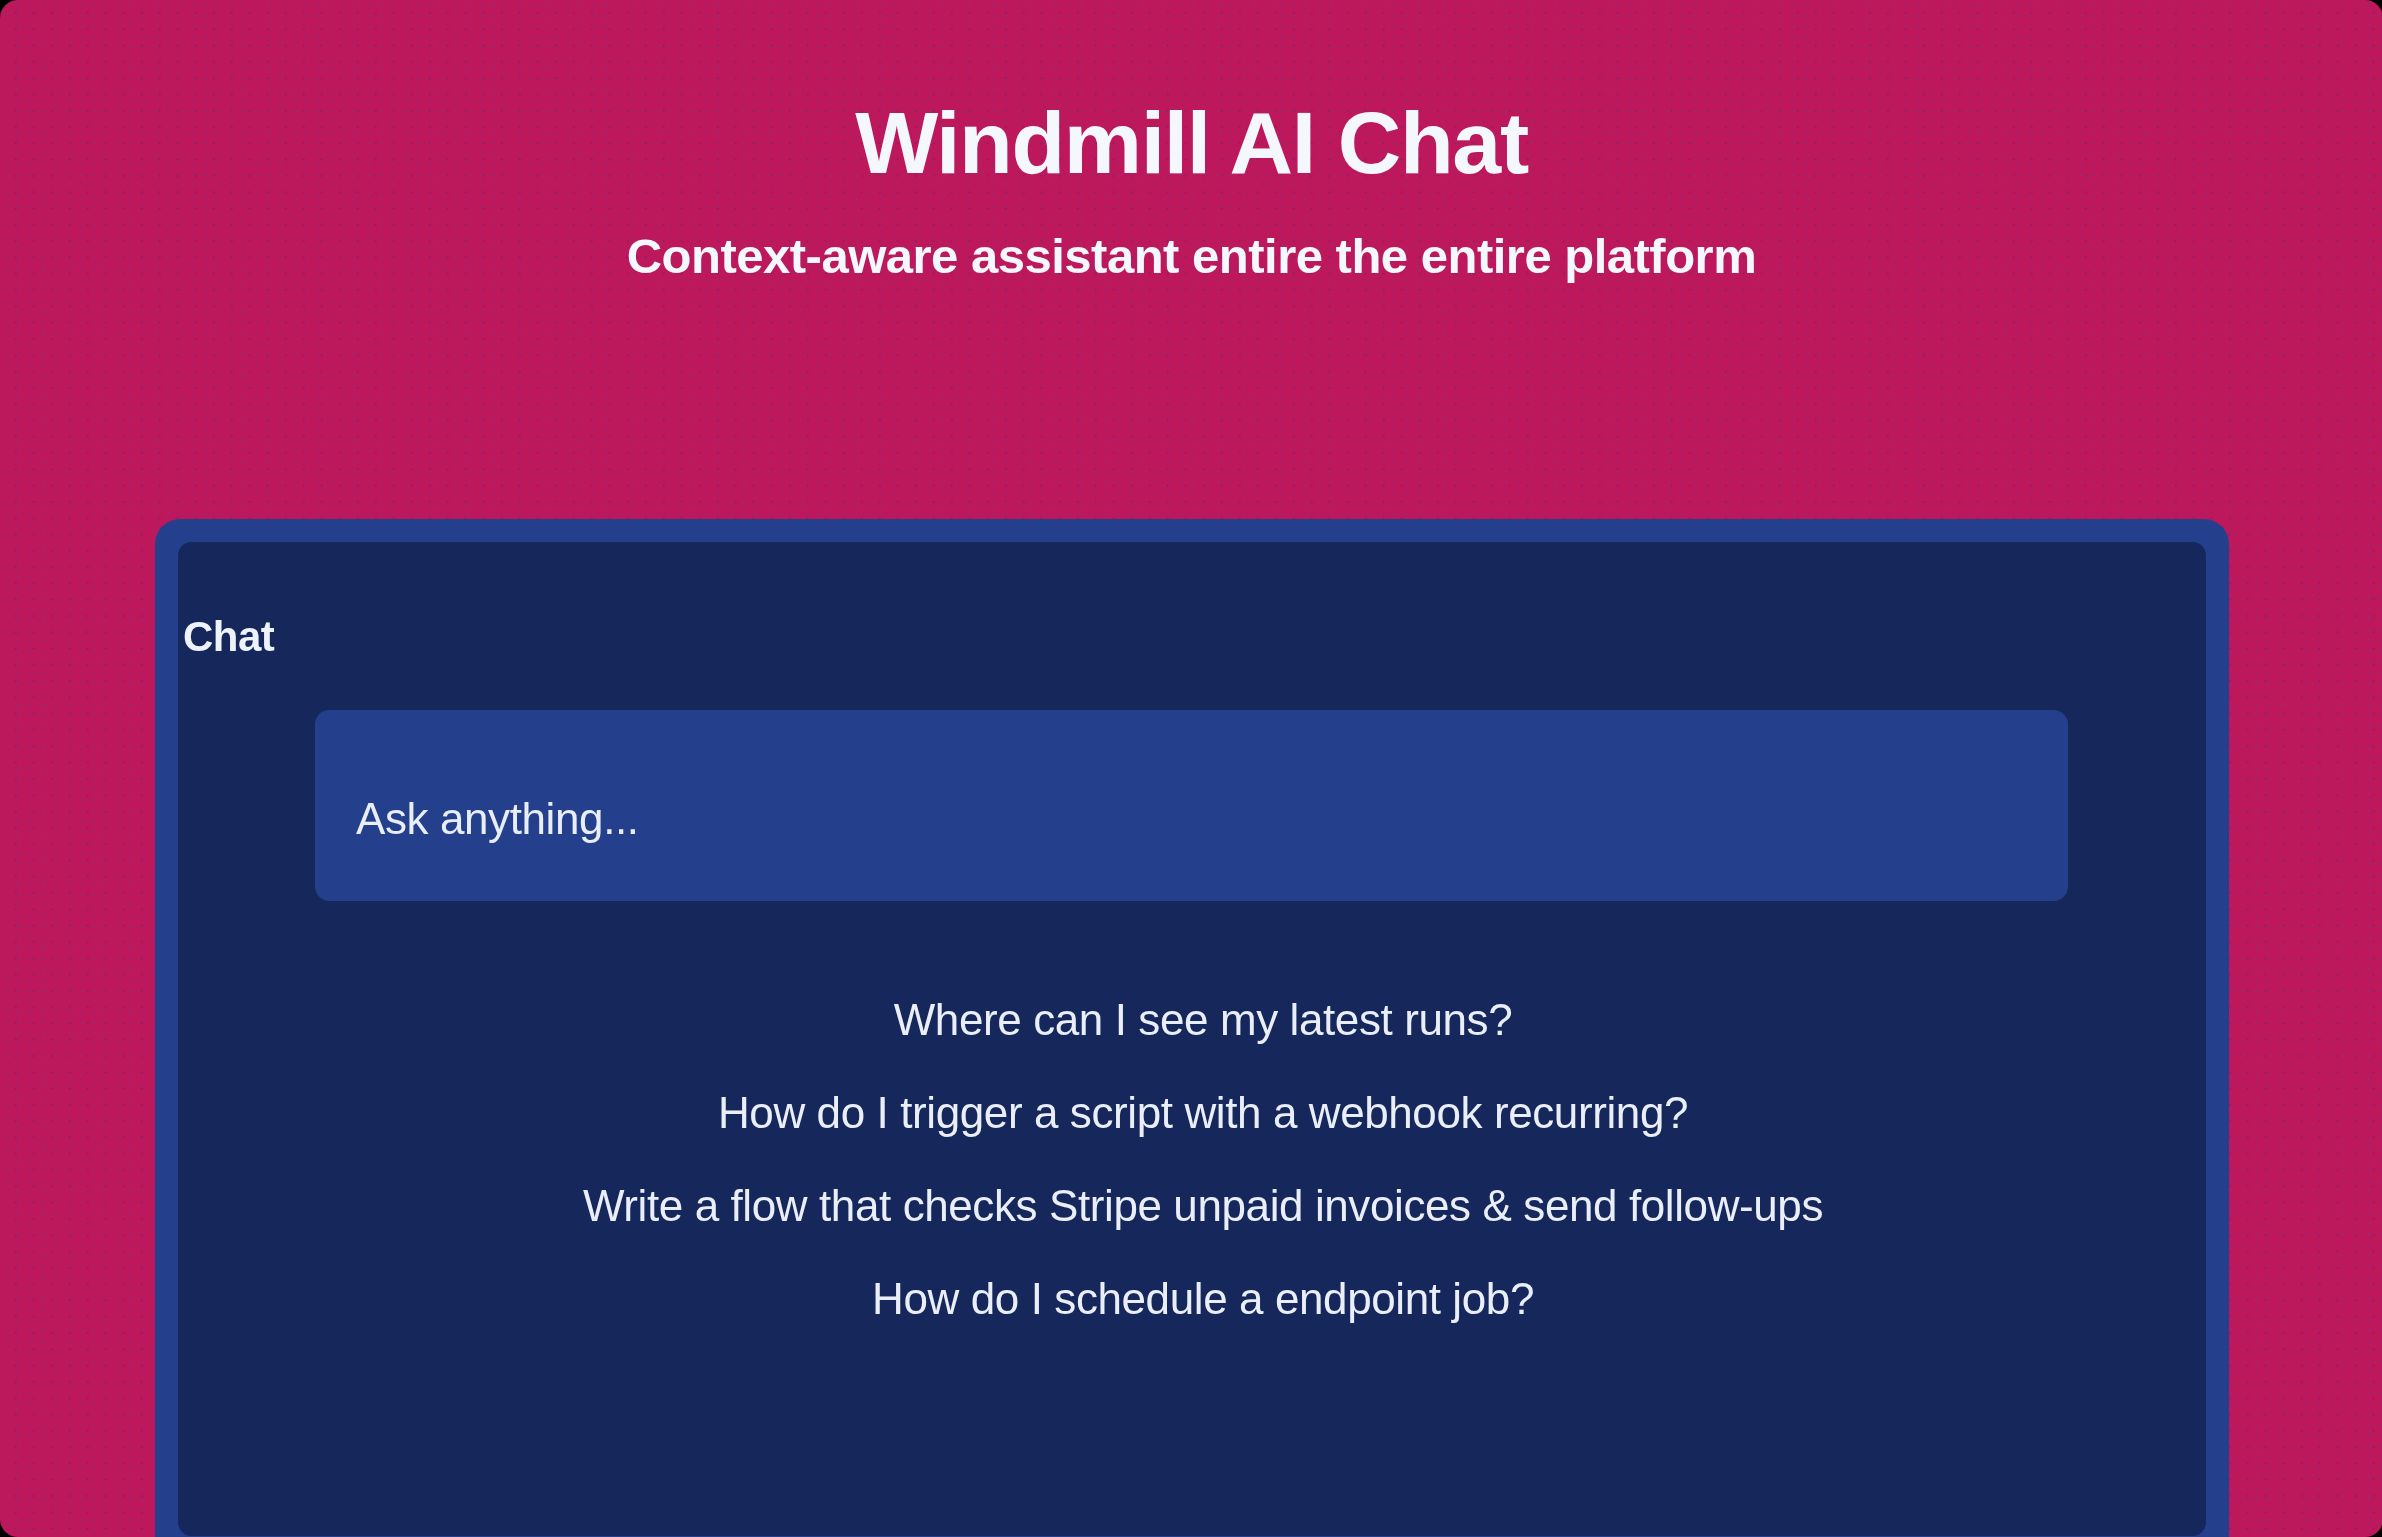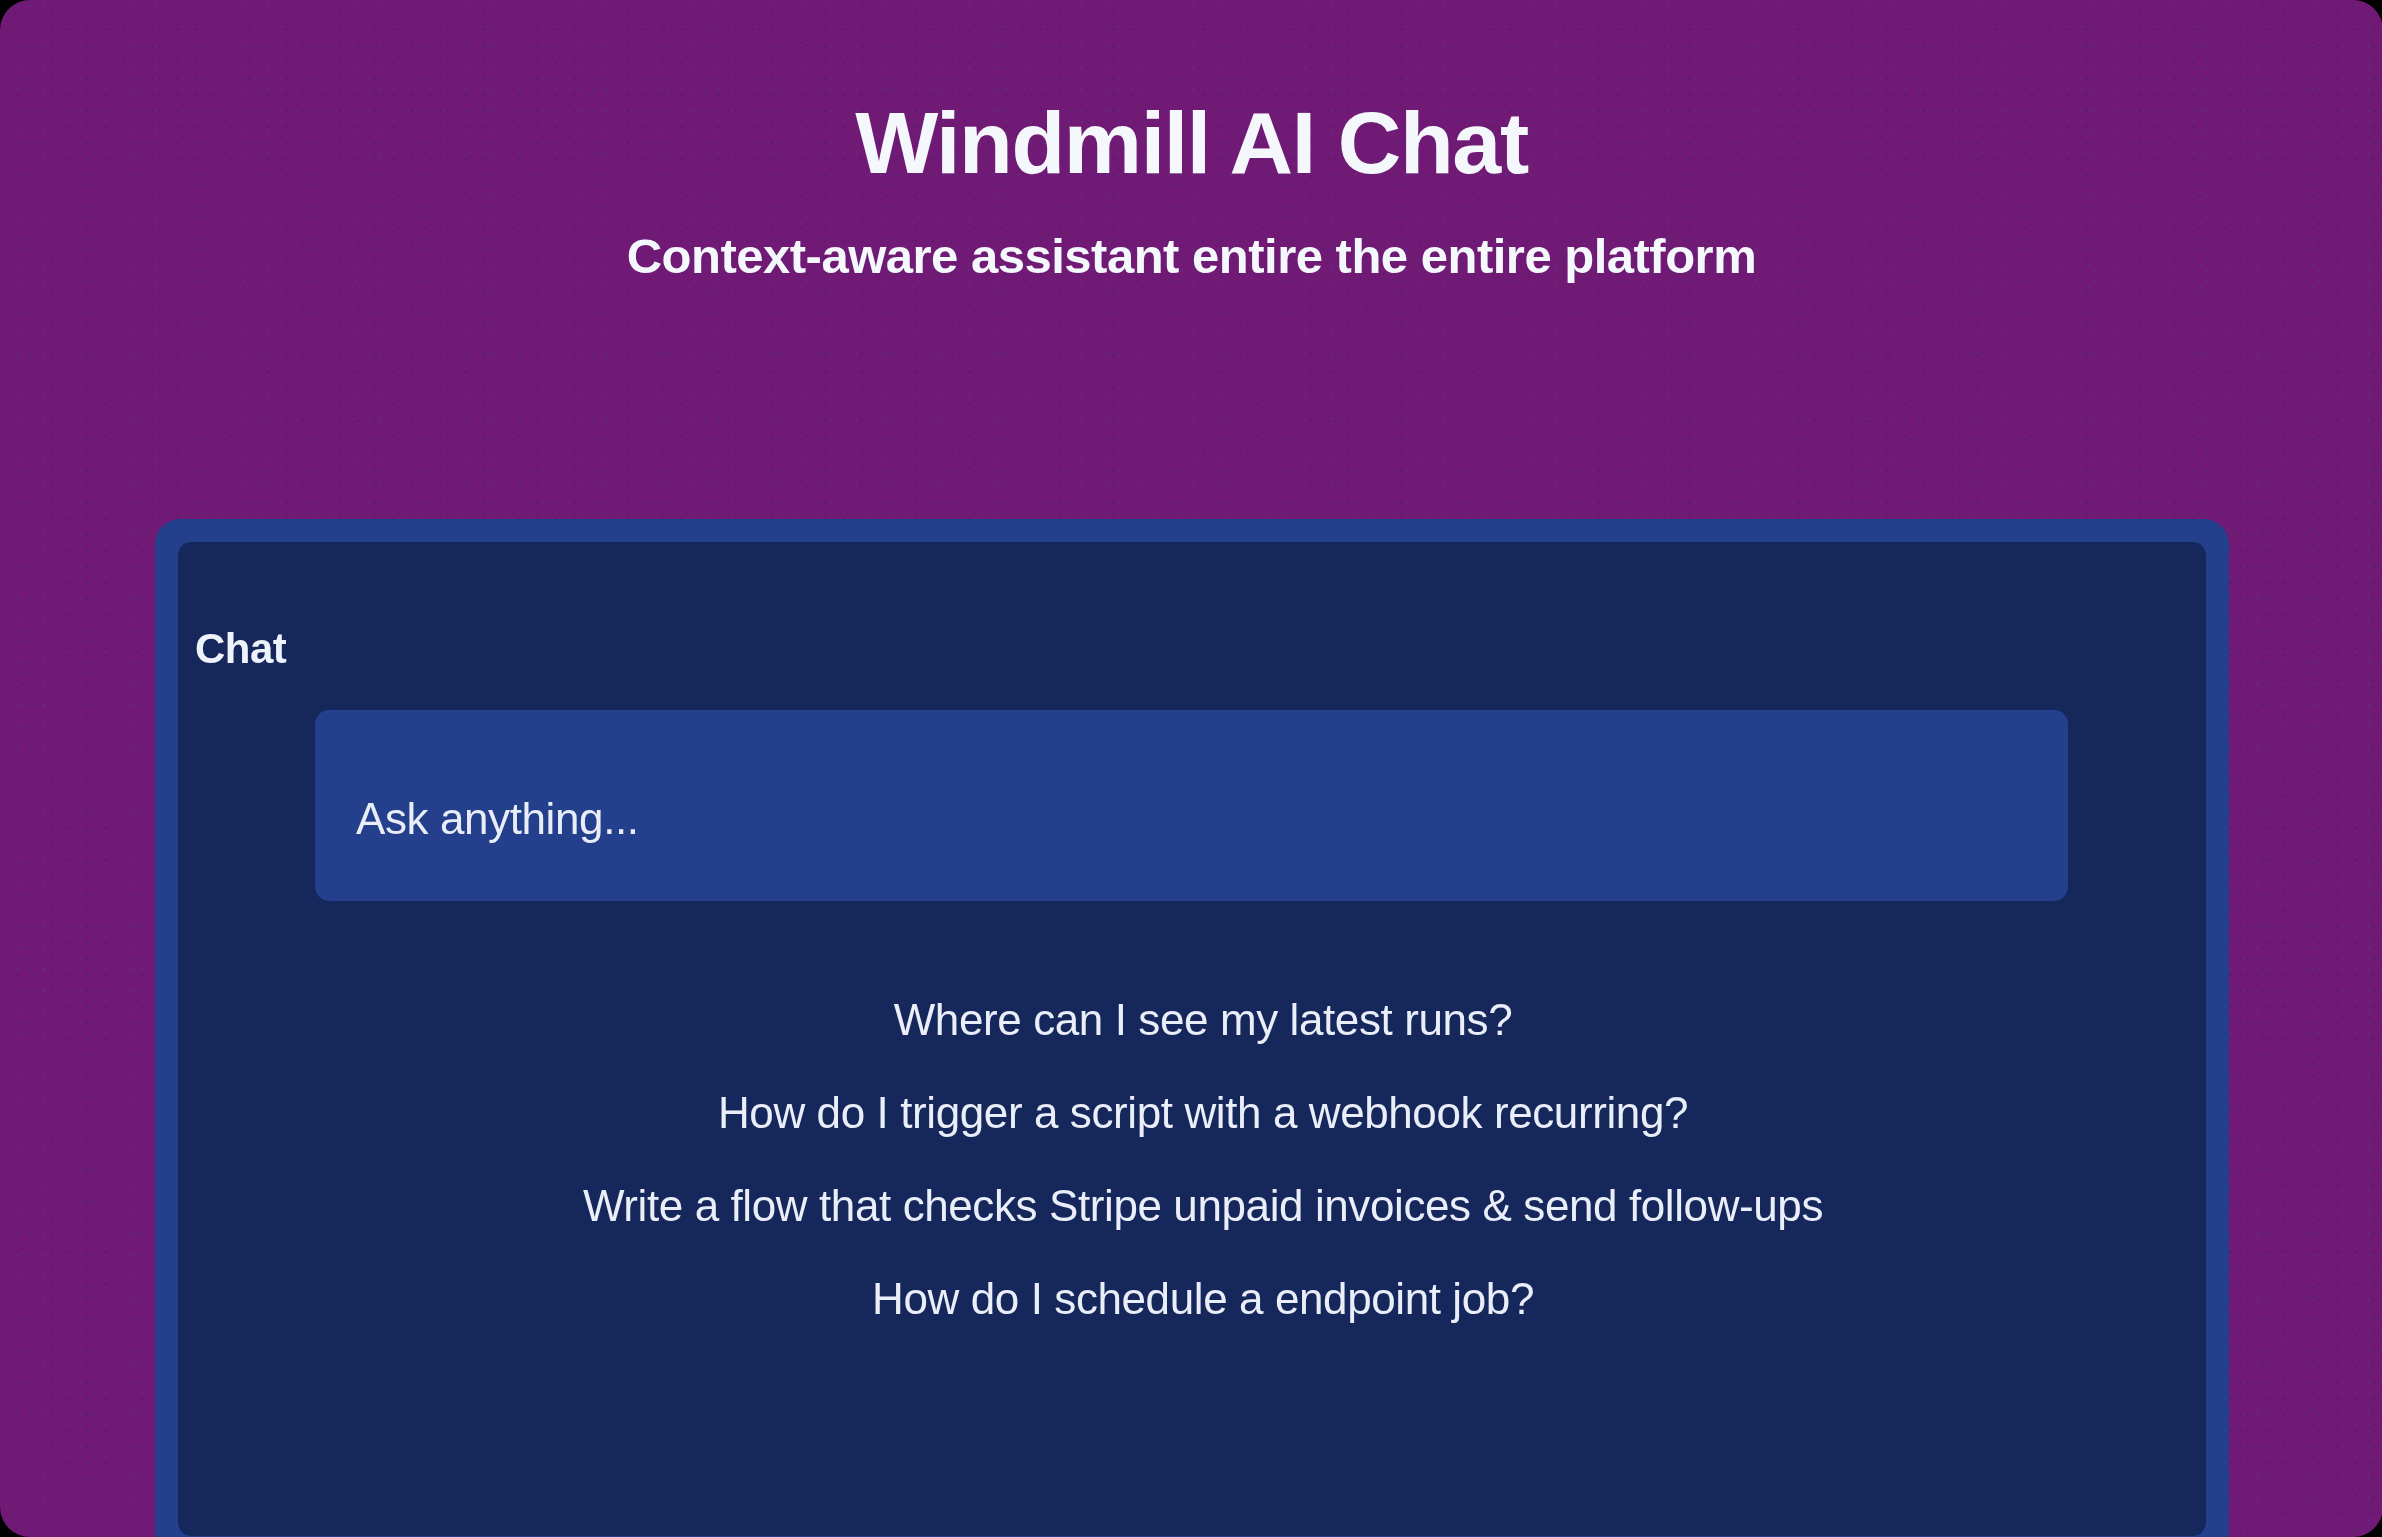--- a/index.html
+++ b/index.html
@@ -15,22 +15,22 @@
     font-family: "Liberation Sans", sans-serif;
     -webkit-font-smoothing: antialiased;
   }
 
   
   #page {
     position: relative;
     width: 2383px;
     height: 1537px;
     box-sizing: border-box;
-    background-color: #701a75;
-    border-radius: 30px;
+    background-color: #be185d;
+    border-radius: 18px;
     overflow: hidden;
   }
 
   
   #noise {
     position: absolute;
     inset: 0;
     pointer-events: none;
     opacity: .55;
     background-image:
@@ -88,21 +88,21 @@
     background: #16275c;
     border-radius: 13.4px;
     overflow: hidden;
   }
 
   
   #chat-label {
     position: absolute;
     left: 179px;
     top: 612px;
-    margin: 16px;
+    margin: 4px;
     font-size: 42px;
     line-height: 1;
     font-weight: 700;
     letter-spacing: -0.5px;
     color: #eef2fa;
   }
 
   #chat-input {
     position: absolute;
     left: 315px;

